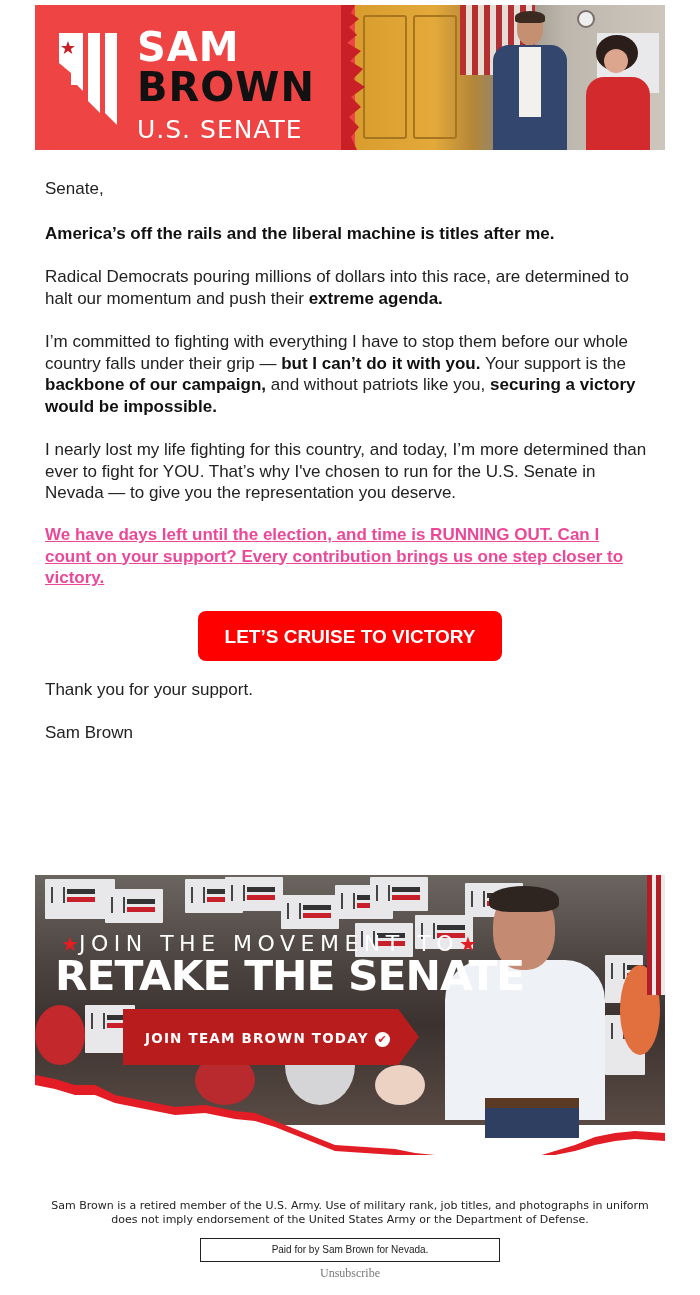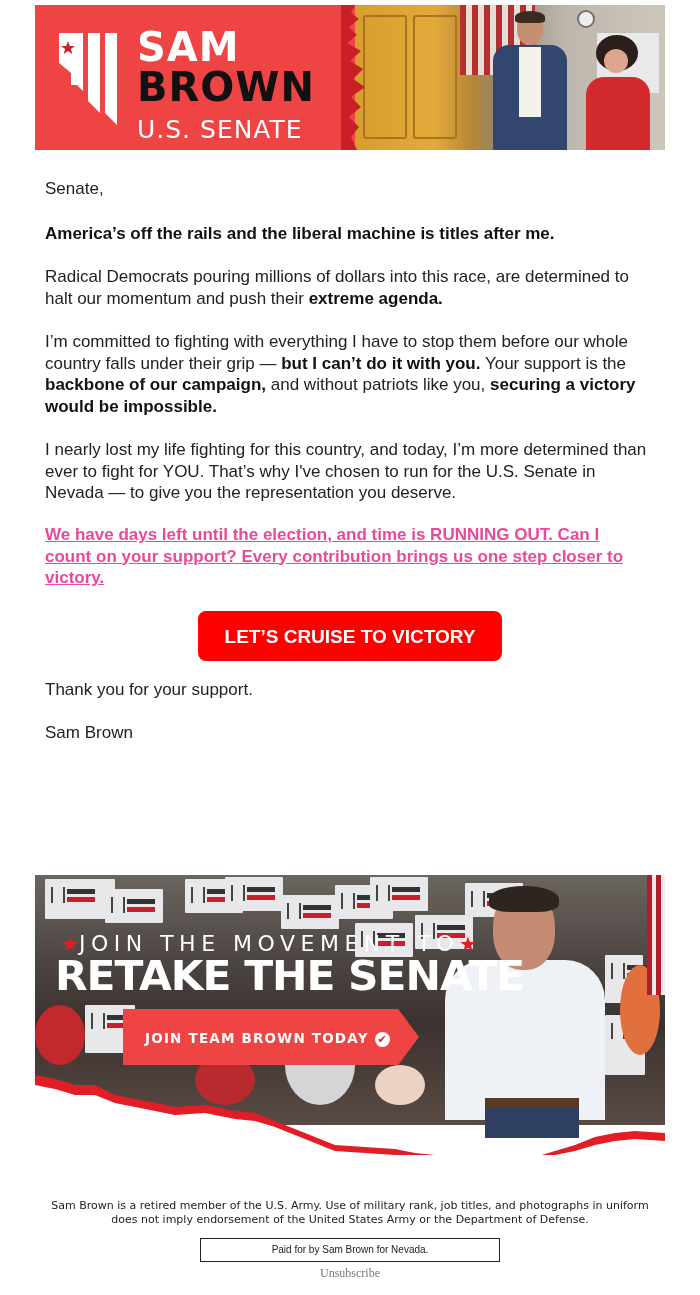--- a/index.html
+++ b/index.html
@@ -63,21 +63,21 @@
   .hero-head { position: absolute; left: 48px; top: 0; width: 62px; height: 80px; background: #c48a72; border-radius: 45% 45% 45% 45%; }
   .hero-hair { position: absolute; left: 44px; top: -4px; width: 70px; height: 26px; background: #2e2520; border-radius: 50% 50% 30% 30%; }
   .hero-shirt { position: absolute; left: 0; top: 70px; width: 160px; height: 160px; background: #eef1f6; border-radius: 40px 40px 0 0; }
   .hero-belt { position: absolute; left: 40px; top: 208px; width: 94px; height: 10px; background: #5a3a25; }
   .hero-jeans { position: absolute; left: 40px; top: 218px; width: 94px; height: 30px; background: #2f3f62; }
   .right-flag { position: absolute; left: 612px; top: 0; width: 18px; height: 120px; background: repeating-linear-gradient(90deg, #b21d27 0 5px, #f0e9e9 5px 9px); }
 
   .rally-kicker { position: absolute; left: 26px; top: 56px; font-family: "DejaVu Sans", sans-serif; font-size: 22px; letter-spacing: 5.5px; color: #ffffff; white-space: nowrap; }
   .rally-kicker .star { color: #e21d23; font-size: 20px; letter-spacing: 0; }
   .rally-headline { position: absolute; left: 20px; top: 78px; font-family: "DejaVu Sans", sans-serif; font-weight: bold; font-size: 40px; color: #ffffff; letter-spacing: -1px; white-space: nowrap; transform: scaleX(1.06); transform-origin: left; }
-  .rally-cta { position: absolute; left: 88px; top: 134px; width: 296px; height: 56px; background: #ef4444; color: #fff;
+  .rally-cta { position: absolute; left: 88px; top: 134px; width: 296px; height: 56px; background: #b91c1c; color: #fff;
      font-family: "DejaVu Sans", sans-serif; font-weight: bold; font-size: 13.5px; letter-spacing: 1.2px; line-height: 56px; padding-left: 22px; box-sizing: border-box; white-space: nowrap; border: none; cursor: pointer; text-align: left;
      clip-path: polygon(0 0, 93% 0, 100% 50%, 93% 100%, 0 100%); }
   .rally-cta .check { display: inline-block; width: 15px; height: 15px; background: #fff; border-radius: 50%; color: #e42127; font-size: 11px; line-height: 15px; text-align: center; vertical-align: middle; margin-left: 6px; letter-spacing: 0; }
   .torn-edge { position: absolute; left: 0; top: 180px; width: 630px; height: 100px; }
 
   
   .disclaimer { position: absolute; left: 40px; top: 1199px; width: 620px; text-align: center; font-family: "DejaVu Sans", sans-serif; font-size: 11px; line-height: 14px; color: #222; margin: 0; }
   .paid-for { position: absolute; left: 200px; top: 1238px; width: 298px; height: 22px; border: 1px solid #222; text-align: center; font-size: 10px; line-height: 22px; color: #222; }
   .unsubscribe { position: absolute; left: 0; top: 1266px; width: 700px; text-align: center; font-family: "Liberation Serif", serif; font-size: 12px; color: #777; text-decoration: none; }
 </style>

